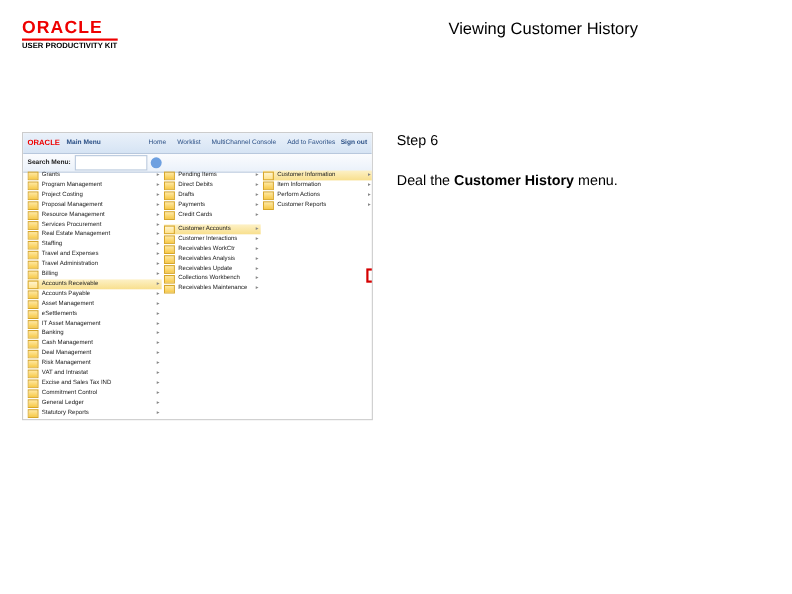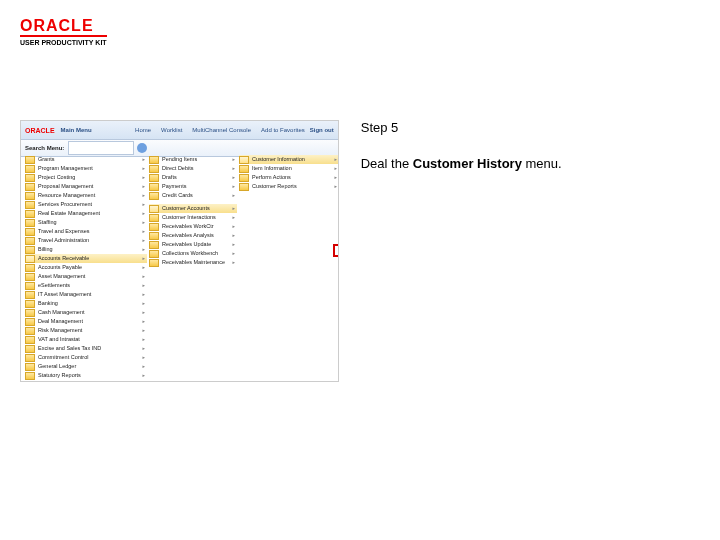--- a/index.html
+++ b/index.html
@@ -40,20 +40,21 @@
 </style>
 </head>
 <body>
 
 <div class="page">
   <div class="hdr">
     <div class="logo">
       <span class="logo-oracle">ORACLE</span>
       <span class="logo-sub">USER PRODUCTIVITY KIT</span>
     </div>
+    <div class="doc-title">Viewing Customer History</div>
   </div>
 
   <div class="content">
     <div class="shot">
       <div class="shot-top">
         <span class="shot-logo">ORACLE</span>
         <span style="font-weight:bold">Main Menu</span>
         <div class="shot-nav" id="nav">
             <span>Home</span>
             <span>Worklist</span>
@@ -336,19 +337,19 @@
             </div>
             <div class="mi plain">
               <span class="lbl">Corporate Tree Messages</span>
             </div>
           </div>
       </div>
       <div class="hl" id="hl" style="left: 312px; top: 123px; width: 96px; height: 9px;"></div>
     </div>
 
     <div class="notes">
-      <div class="step">Step 5</div>
+      <div class="step">Step 6</div>
       <div class="instr">
         <span>Deal the </span><b>Customer History</b><span> menu.</span>
       </div>
     </div>
   </div>
 </div>
 
 </body></html>

